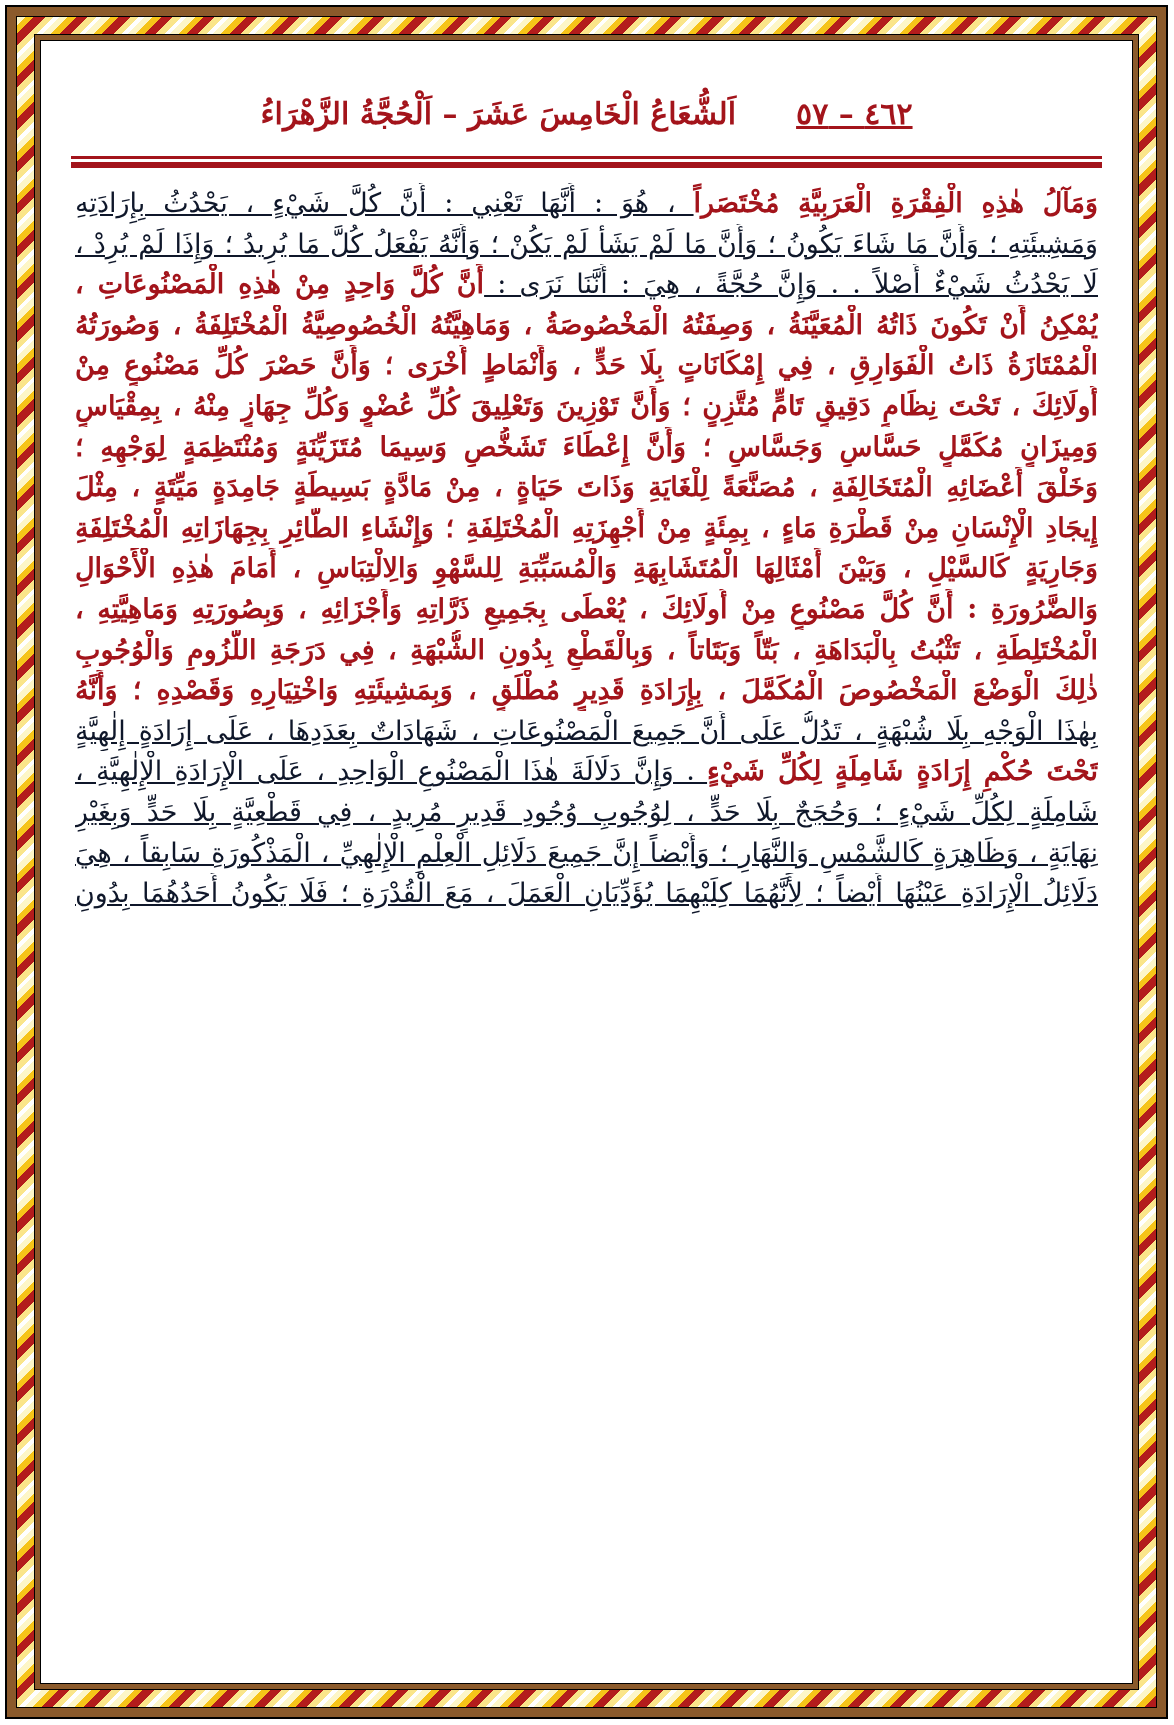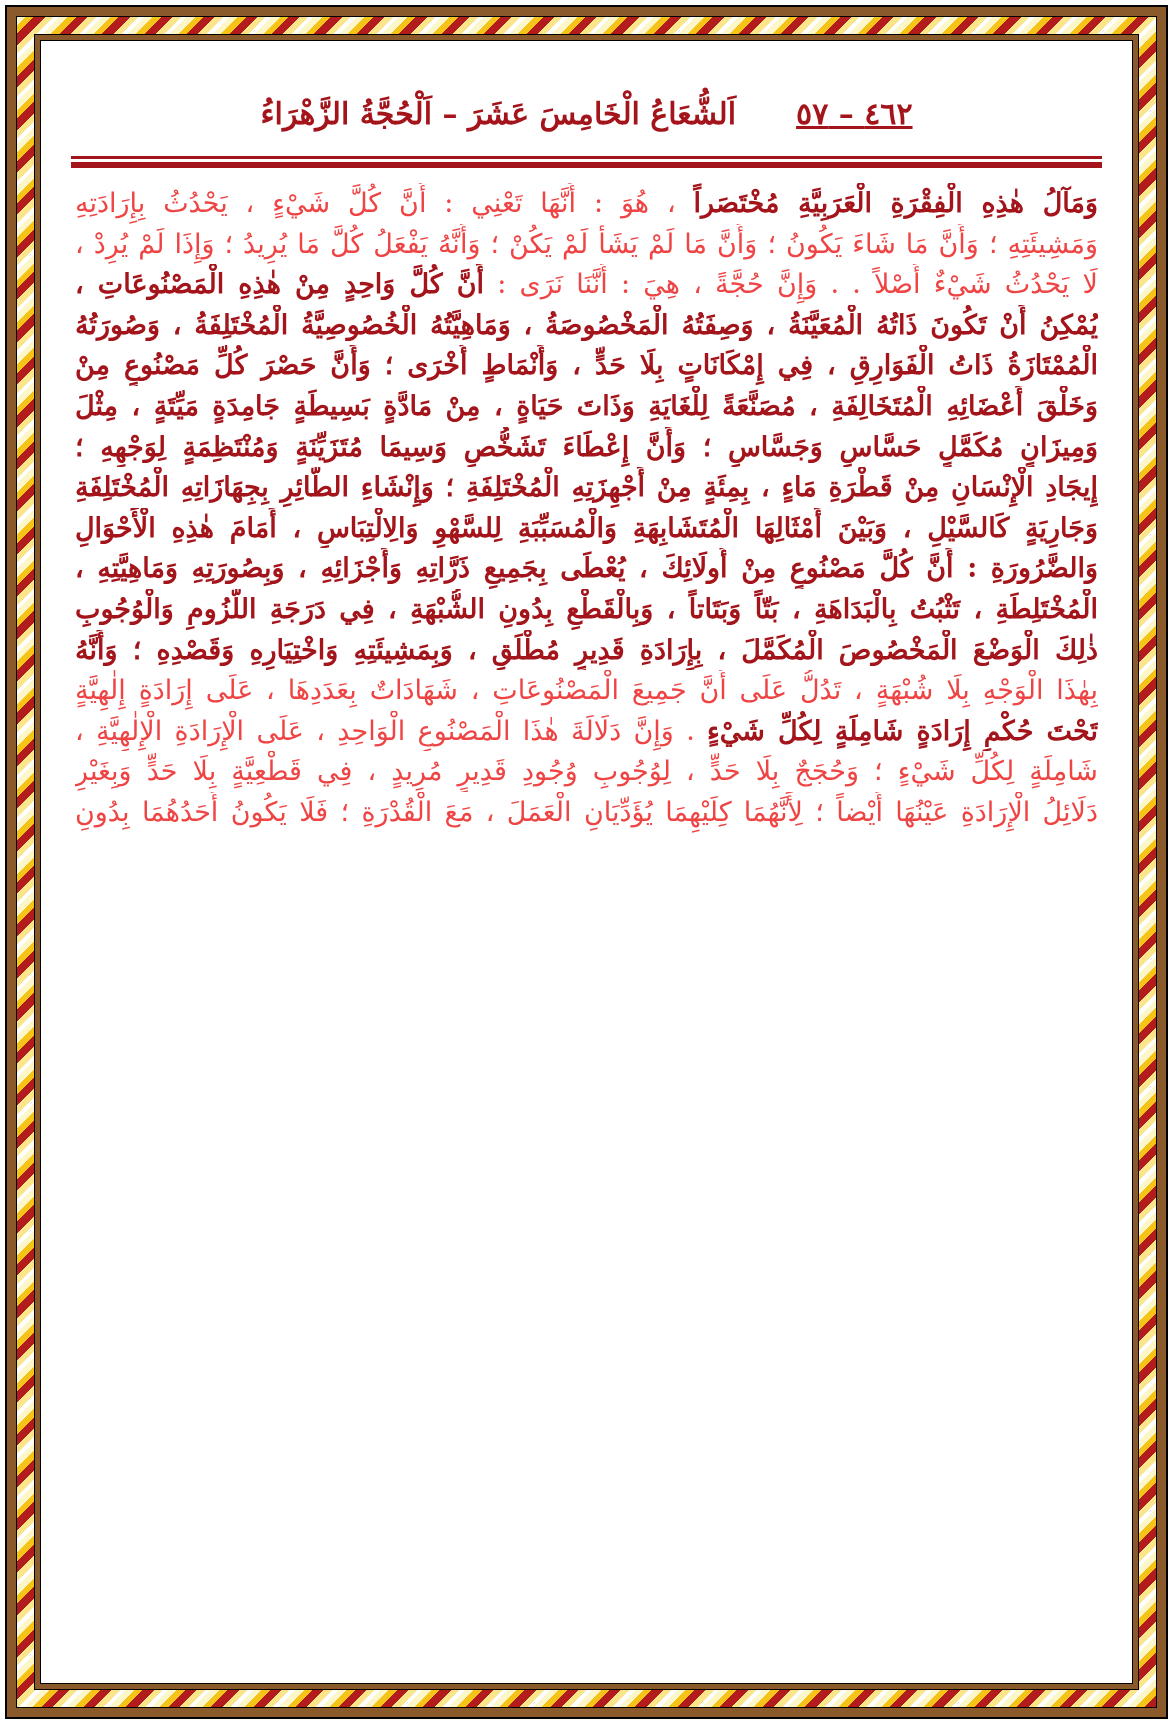--- a/index.html
+++ b/index.html
@@ -13,47 +13,49 @@
   .page { position:absolute; left:33px; top:33px; right:33px; bottom:33px; background:#fff; border:1px solid #000; }
   .header { position:absolute; left:40px; right:40px; top:52px; height:40px; direction:rtl; color:#a3141b;
     font-family:"DejaVu Serif", serif; font-weight:bold; font-size:30px; display:flex; align-items:center; justify-content:center; gap:60px; }
   .header .pn { direction:rtl;text-decoration:underline; }
   .rule1 { position:absolute; left:30px; right:30px; top:115px; height:3px; background:#a3141b; }
   .rule2 { position:absolute; left:30px; right:30px; top:121px; height:6px; background:#a3141b; }
   .body-text { position:absolute; left:34px; right:34px; top:142px; direction:rtl; text-align:justify; text-align-last:justify;
     font-family:"DejaVu Serif", serif; font-size:27px; line-height:40.6px; color:#000; }
   .line { display:block; white-space:nowrap; overflow:hidden; text-align:justify; text-align-last:justify; }
   .red { color:#a3141b; font-weight:bold;margin-top:44px; }
-  .blk { color:#ef4444; }
+  .blk { color:#0f172a;text-decoration:underline; }
 </style>
 </head>
 <body>
 
 <div class="frame-outer">
   <div class="braid"></div>
   <div class="inner-brown"></div>
   <div class="page">
     <div class="header">
       <span class="pn">٤٦٢ – ٥٧</span>
       <span>اَلشُّعَاعُ الْخَامِسَ عَشَرَ – اَلْحُجَّةُ الزَّهْرَاءُ</span>
     </div>
     <div class="rule1"></div>
     <div class="rule2"></div>
     <div class="body-text" id="body-text">
         <span class="line"><span class="red">وَمَآلُ هٰذِهِ الْفِقْرَةِ الْعَرَبِيَّةِ مُخْتَصَراً</span><span class="blk"> ، هُوَ : أَنَّهَا تَعْنِي : أَنَّ كُلَّ شَيْءٍ ، يَحْدُثُ بِإِرَادَتِهِ</span></span>
         <span class="line"><span class="blk">وَمَشِيئَتِهِ ؛ وَأَنَّ مَا شَاءَ يَكُونُ ؛ وَأَنَّ مَا لَمْ يَشَأْ لَمْ يَكُنْ ؛ وَأَنَّهُ يَفْعَلُ كُلَّ مَا يُرِيدُ ؛ وَإِذَا لَمْ يُرِدْ ،</span></span>
         <span class="line"><span class="blk">لَا يَحْدُثُ شَيْءٌ أَصْلاً . . وَإِنَّ حُجَّةً ، هِيَ : أَنَّنَا نَرَى : </span><span class="red">أَنَّ كُلَّ وَاحِدٍ مِنْ هٰذِهِ الْمَصْنُوعَاتِ ،</span></span>
         <span class="line"><span class="red">يُمْكِنُ أَنْ تَكُونَ ذَاتُهُ الْمُعَيَّنَةُ ، وَصِفَتُهُ الْمَخْصُوصَةُ ، وَمَاهِيَّتُهُ الْخُصُوصِيَّةُ الْمُخْتَلِفَةُ ، وَصُورَتُهُ</span></span>
         <span class="line"><span class="red">الْمُمْتَازَةُ ذَاتُ الْفَوَارِقِ ، فِي إِمْكَانَاتٍ بِلَا حَدٍّ ، وَأَنْمَاطٍ أُخْرَى ؛ وَأَنَّ حَصْرَ كُلِّ مَصْنُوعٍ مِنْ</span></span>
+        <span class="line"><span class="red">أُولَائِكَ ، تَحْتَ نِظَامٍ دَقِيقٍ تَامٍّ مُتَّزِنٍ ؛ وَأَنَّ تَوْزِينَ وَتَعْلِيقَ كُلِّ عُضْوٍ وَكُلِّ جِهَازٍ مِنْهُ ، بِمِقْيَاسٍ</span></span>
+        <span class="line"><span class="red">وَمِيزَانٍ مُكَمَّلٍ حَسَّاسٍ وَجَسَّاسٍ ؛ وَأَنَّ إِعْطَاءَ تَشَخُّصٍ وَسِيمَا مُتَزَيِّنَةٍ وَمُنْتَظِمَةٍ لِوَجْهِهِ ؛</span></span>
         <span class="line"><span class="red">وَخَلْقَ أَعْضَائِهِ الْمُتَخَالِفَةِ ، مُصَنَّعَةً لِلْغَايَةِ وَذَاتَ حَيَاةٍ ، مِنْ مَادَّةٍ بَسِيطَةٍ جَامِدَةٍ مَيِّتَةٍ ، مِثْلَ</span></span>
-        <span class="line"><span class="red">وَمِيزَانٍ مُكَمَّلٍ حَسَّاسٍ وَجَسَّاسٍ ؛ وَأَنَّ إِعْطَاءَ تَشَخُّصٍ وَسِيمَا مُتَزَيِّنَةٍ وَمُنْتَظِمَةٍ لِوَجْهِهِ ؛</span></span>
         <span class="line"><span class="red">إِيجَادِ الْإِنْسَانِ مِنْ قَطْرَةِ مَاءٍ ، بِمِئَةٍ مِنْ أَجْهِزَتِهِ الْمُخْتَلِفَةِ ؛ وَإِنْشَاءِ الطَّائِرِ بِجِهَازَاتِهِ الْمُخْتَلِفَةِ</span></span>
         <span class="line"><span class="red">وَجَارِيَةٍ كَالسَّيْلِ ، وَبَيْنَ أَمْثَالِهَا الْمُتَشَابِهَةِ وَالْمُسَبِّبَةِ لِلسَّهْوِ وَالِالْتِبَاسِ ، أَمَامَ هٰذِهِ الْأَحْوَالِ</span></span>
         <span class="line"><span class="red">وَالضَّرُورَةِ : أَنَّ كُلَّ مَصْنُوعٍ مِنْ أُولَائِكَ ، يُعْطَى بِجَمِيعِ ذَرَّاتِهِ وَأَجْزَائِهِ ، وَبِصُورَتِهِ وَمَاهِيَّتِهِ ،</span></span>
         <span class="line"><span class="red">الْمُخْتَلِطَةِ ، تَثْبُتُ بِالْبَدَاهَةِ ، بَتّاً وَبَتَاتاً ، وَبِالْقَطْعِ بِدُونِ الشُّبْهَةِ ، فِي دَرَجَةِ اللُّزُومِ وَالْوُجُوبِ</span></span>
         <span class="line"><span class="red">ذٰلِكَ الْوَضْعَ الْمَخْصُوصَ الْمُكَمَّلَ ، بِإِرَادَةِ قَدِيرٍ مُطْلَقٍ ، وَبِمَشِيئَتِهِ وَاخْتِيَارِهِ وَقَصْدِهِ ؛ وَأَنَّهُ</span></span>
         <span class="line"><span class="blk">بِهٰذَا الْوَجْهِ بِلَا شُبْهَةٍ ، تَدُلُّ عَلَى أَنَّ جَمِيعَ الْمَصْنُوعَاتِ ، شَهَادَاتٌ بِعَدَدِهَا ، عَلَى إِرَادَةٍ إِلٰهِيَّةٍ</span></span>
         <span class="line"><span class="red">تَحْتَ حُكْمِ إِرَادَةٍ شَامِلَةٍ لِكُلِّ شَيْءٍ</span><span class="blk"> . وَإِنَّ دَلَالَةَ هٰذَا الْمَصْنُوعِ الْوَاحِدِ ، عَلَى الْإِرَادَةِ الْإِلٰهِيَّةِ ،</span></span>
         <span class="line"><span class="blk">شَامِلَةٍ لِكُلِّ شَيْءٍ ؛ وَحُجَجٌ بِلَا حَدٍّ ، لِوُجُوبِ وُجُودِ قَدِيرٍ مُرِيدٍ ، فِي قَطْعِيَّةٍ بِلَا حَدٍّ وَبِغَيْرِ</span></span>
+        <span class="line"><span class="blk">نِهَايَةٍ ، وَظَاهِرَةٍ كَالشَّمْسِ وَالنَّهَارِ ؛ وَأَيْضاً إِنَّ جَمِيعَ دَلَائِلِ الْعِلْمِ الْإِلٰهِيِّ ، الْمَذْكُورَةِ سَابِقاً ، هِيَ</span></span>
         <span class="line"><span class="blk">دَلَائِلُ الْإِرَادَةِ عَيْنُهَا أَيْضاً ؛ لِأَنَّهُمَا كِلَيْهِمَا يُؤَدِّيَانِ الْعَمَلَ ، مَعَ الْقُدْرَةِ ؛ فَلَا يَكُونُ أَحَدُهُمَا بِدُونِ</span></span>
       </div>
   </div>
 </div>
 
 </body></html>

